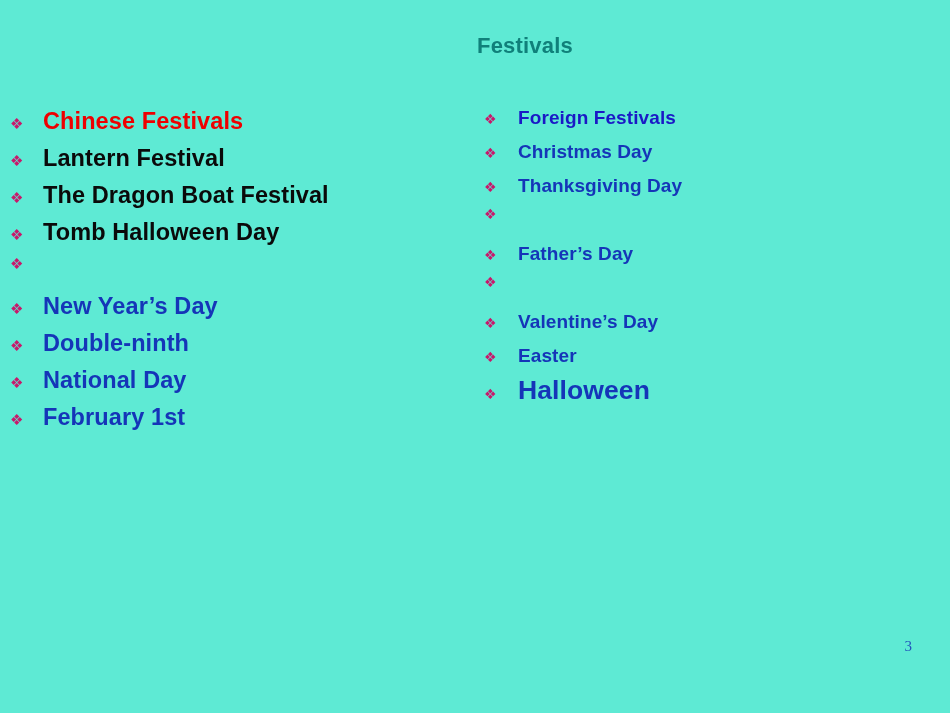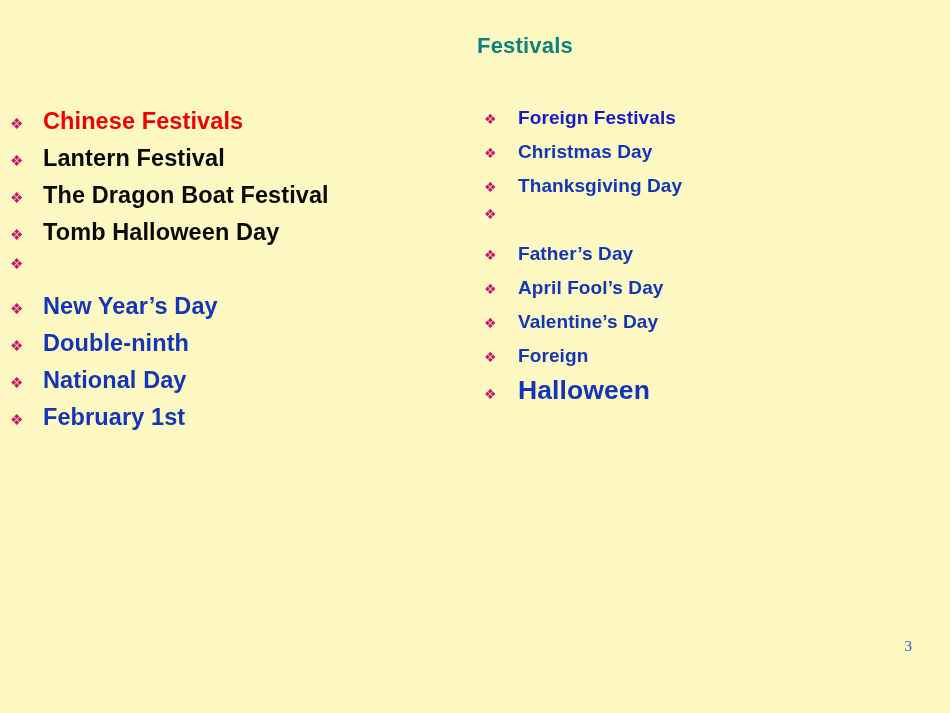--- a/index.html
+++ b/index.html
@@ -12,21 +12,21 @@
     background: #eff5fd;
     font-family: "Liberation Sans", sans-serif;
     overflow: hidden;
     position: relative;
   }
 
   .slide {
     position: relative;
     width: 950px;
     height: 713px;
-    background: #fef9c3;
+    background: #5eead4;
   }
 
   
   .slide-title {
     position: absolute;
     left: 0;
     top: 33px;
     width: 1050px;
     text-align: center;
     font-size: 22px;
@@ -166,29 +166,28 @@
       </div>
       <div class="bullet-item">
         <span class="bullet-marker" style="color: rgb(200, 24, 107);">❖</span>
       </div>
       <div class="bullet-item">
         <span class="bullet-marker" style="color: rgb(200, 24, 107);">❖</span>
         <span class="bullet-text" style="color: rgb(21, 53, 184);">Father’s Day</span>
       </div>
       <div class="bullet-item">
         <span class="bullet-marker" style="color: rgb(200, 24, 107);">❖</span>
-        <span class="bullet-text" style="color: rgb(21, 53, 184);">April Fool’s Day</span>
       </div>
       <div class="bullet-item">
         <span class="bullet-marker" style="color: rgb(200, 24, 107);">❖</span>
         <span class="bullet-text" style="color: rgb(21, 53, 184);">Valentine’s Day</span>
       </div>
       <div class="bullet-item">
         <span class="bullet-marker" style="color: rgb(200, 24, 107);">❖</span>
-        <span class="bullet-text" style="color: rgb(21, 53, 184);">Foreign</span>
+        <span class="bullet-text" style="color: rgb(21, 53, 184);">Easter</span>
       </div>
       <div class="bullet-item big">
         <span class="bullet-marker" style="color: rgb(200, 24, 107);">❖</span>
         <span class="bullet-text" style="color: rgb(21, 53, 184);">Halloween</span>
       </div>
     </div>
 
   <div class="page-number">3</div>
 
 </div>

